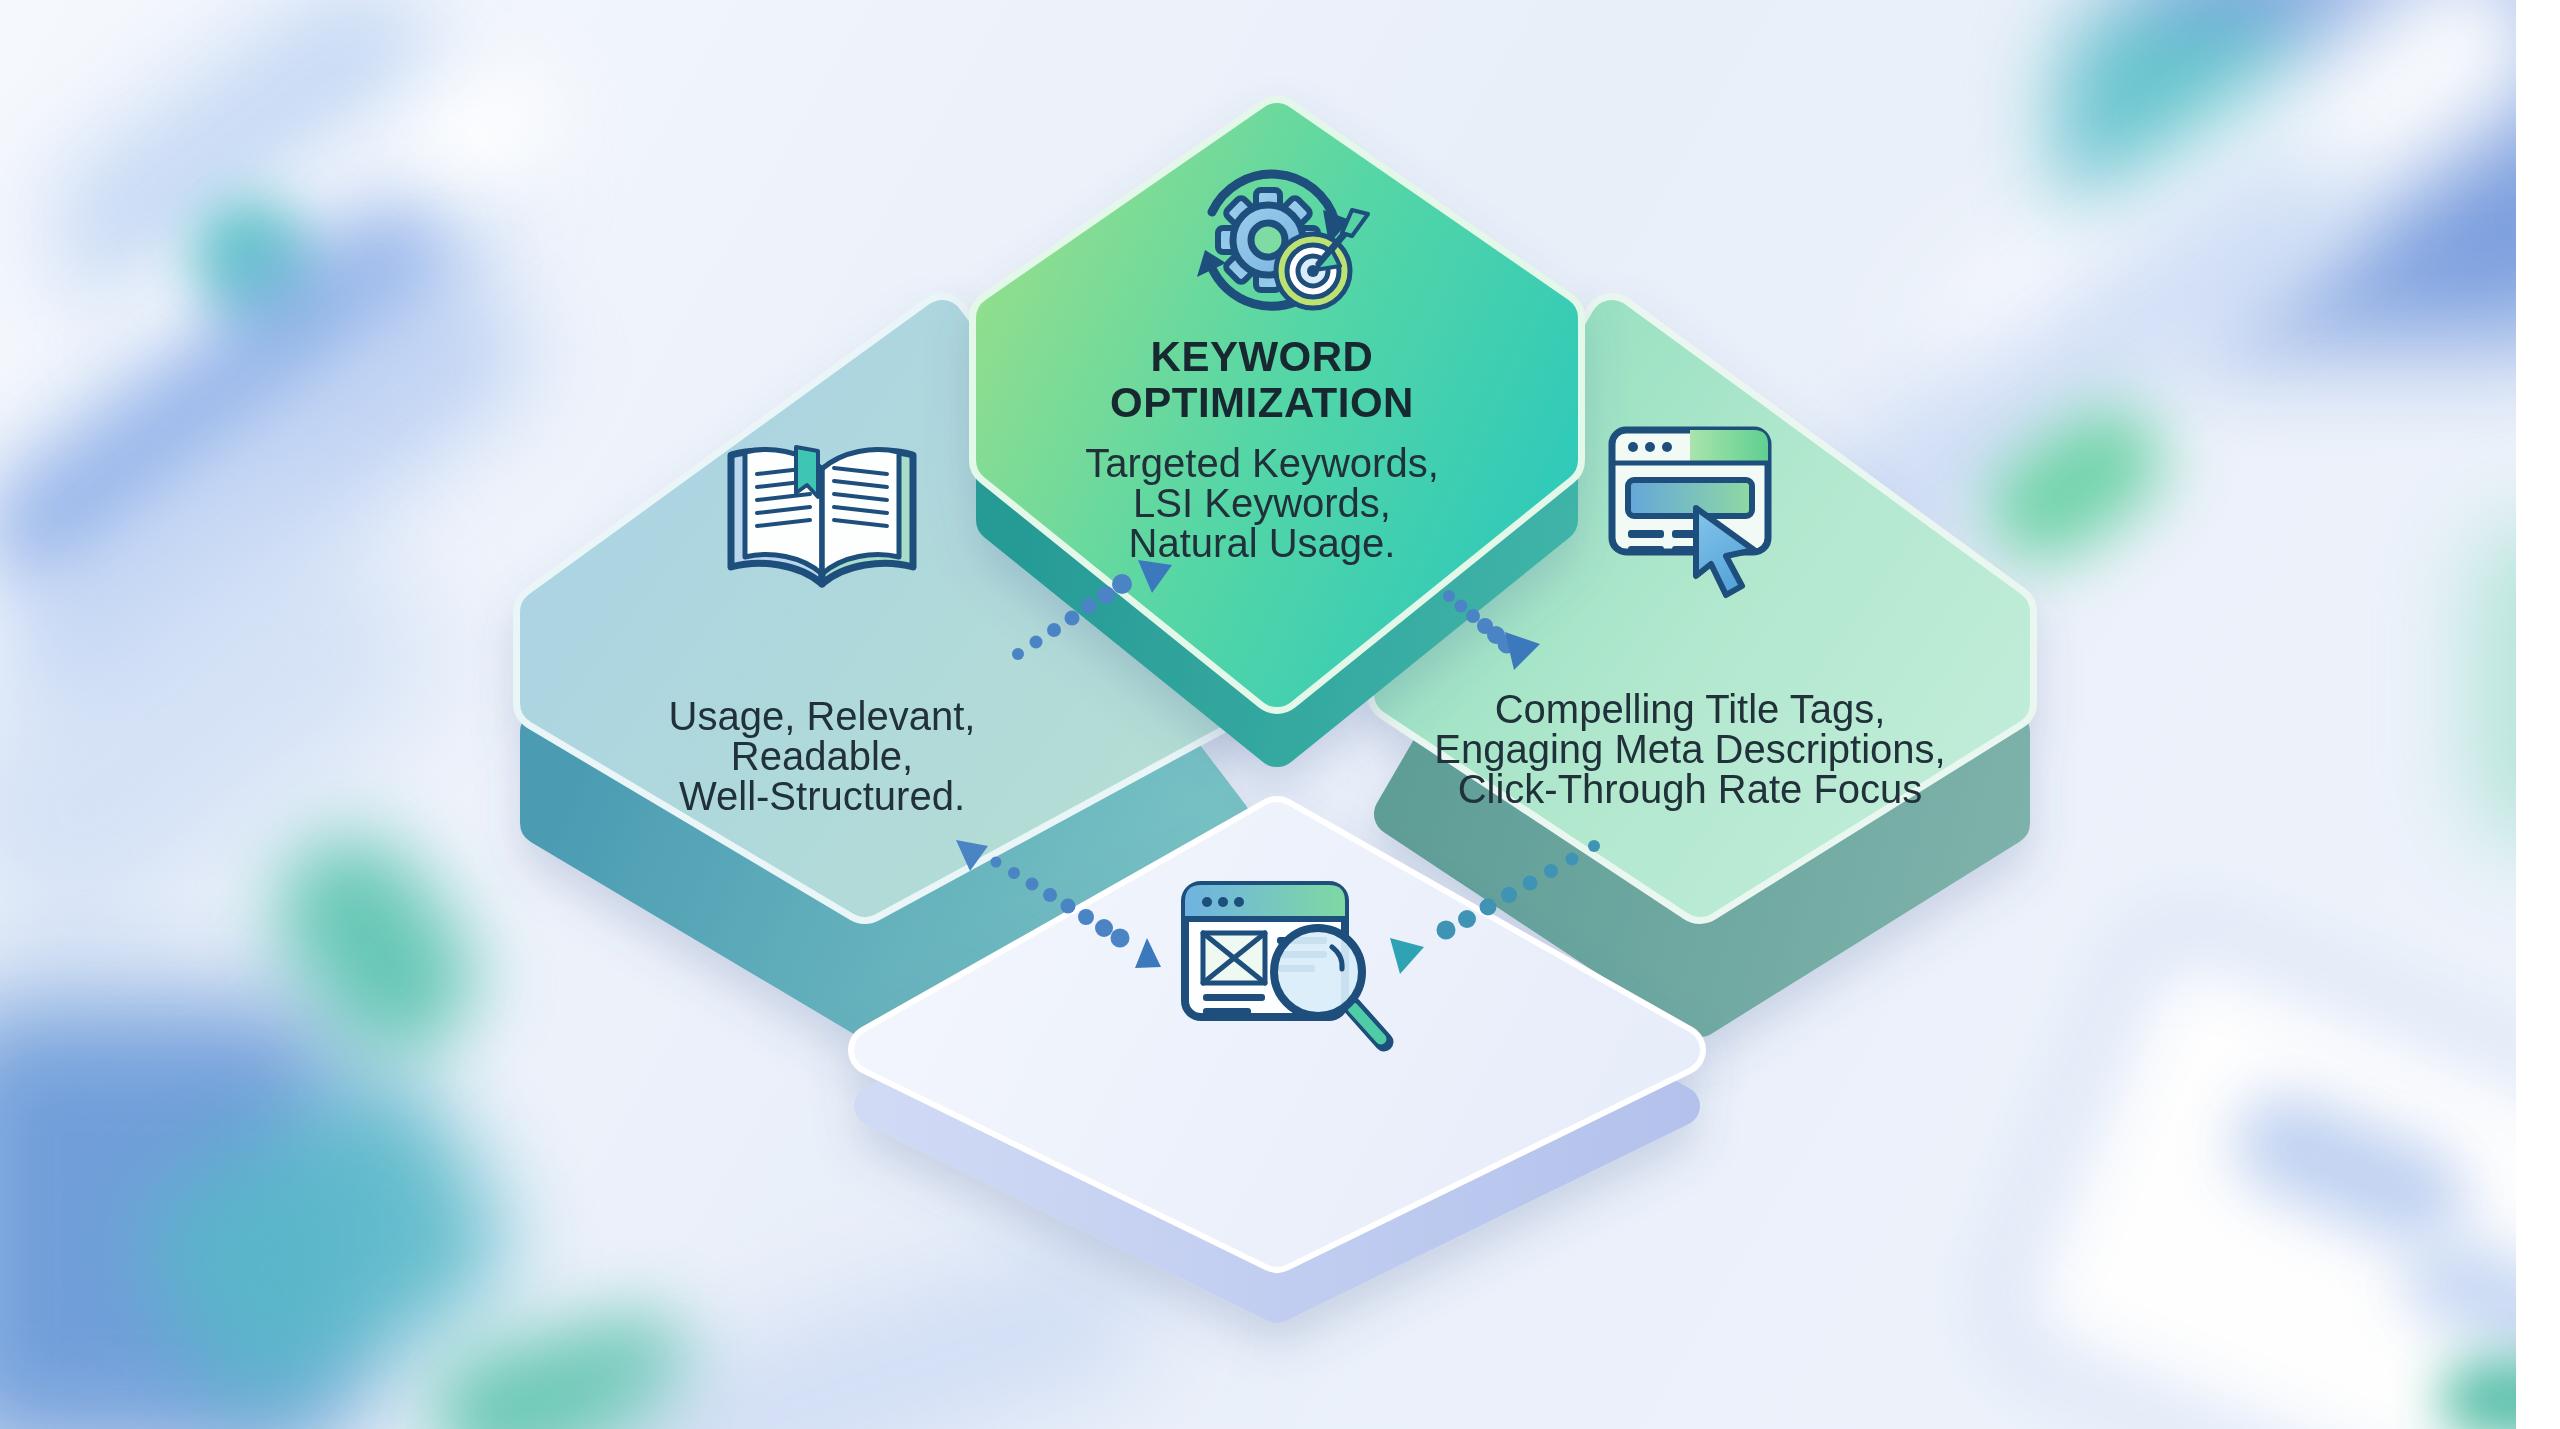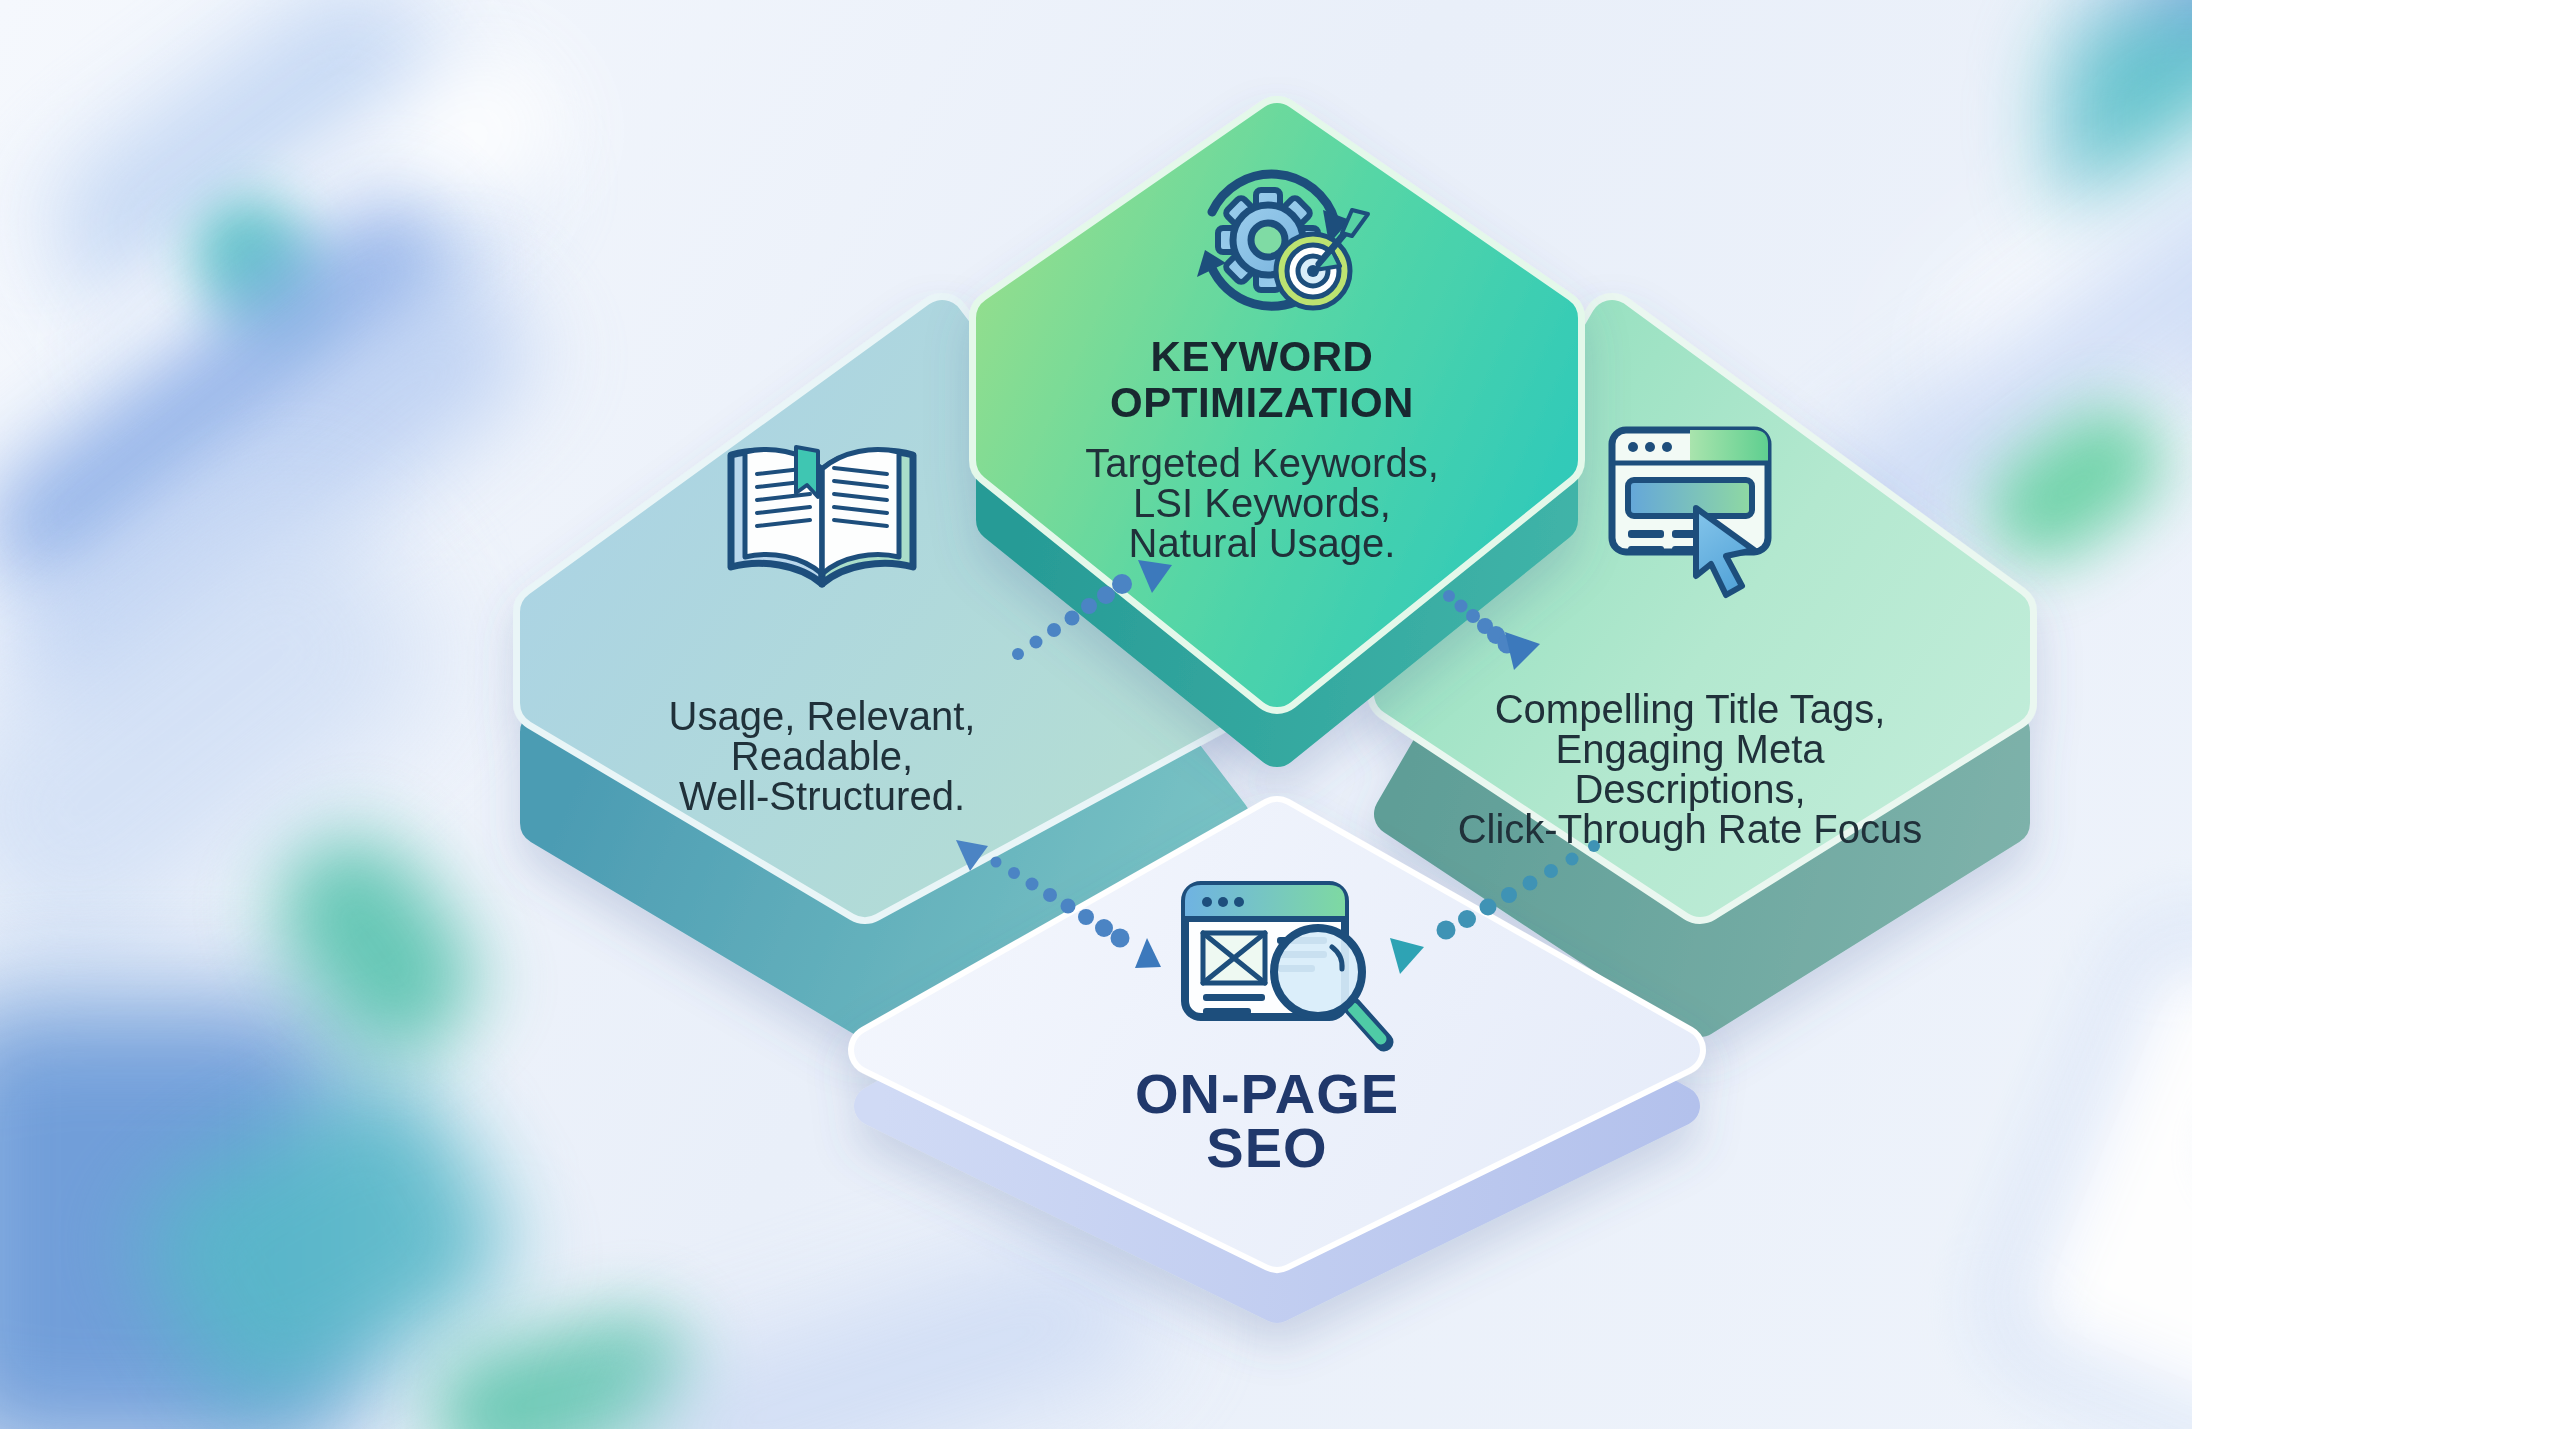--- a/index.html
+++ b/index.html
@@ -1,17 +1,17 @@
 <!DOCTYPE html>
 <html><head>
 <meta charset="utf-8">
 <style>
   html,body{margin:0;padding:0;}
   body{font-family:"Liberation Sans","DejaVu Sans",sans-serif;}
-  .stage{position:relative;width:2192px;height:1429px;overflow:hidden;
+  .stage{position:relative;width:2516px;height:1429px;overflow:hidden;
     background:linear-gradient(120deg,#f5f8fd 0%,#e9eff9 48%,#eef3fb 100%);}
   .blob{position:absolute;border-radius:70px;}
   .b1 {left:70px;top:50px;width:430px;height:300px;background:#c3d7f4;filter:blur(45px);transform:rotate(-36deg);opacity:.9;}
   .b2 {left:205px;top:195px;width:115px;height:155px;background:#55c0c4;filter:blur(26px);transform:rotate(-36deg);opacity:.9;}
   .b3 {left:-60px;top:330px;width:560px;height:130px;background:#8fb0e8;filter:blur(40px);transform:rotate(-38deg);opacity:.9;}
   .b4 {left:-40px;top:430px;width:620px;height:140px;background:#b7cdf2;filter:blur(45px);transform:rotate(-38deg);opacity:.8;}
   .b5 {left:-70px;top:1000px;width:420px;height:460px;background:#6b9ad8;filter:blur(55px);opacity:.95;}
   .b6 {left:160px;top:1120px;width:330px;height:250px;background:#57b8c8;filter:blur(45px);transform:rotate(-30deg);opacity:.9;}
   .b7 {left:430px;top:1330px;width:270px;height:130px;background:#63c6b0;filter:blur(34px);transform:rotate(-15deg);opacity:.9;}
   .b8 {left:300px;top:830px;width:150px;height:230px;background:#4fc0aa;filter:blur(38px);transform:rotate(-35deg);opacity:.85;}
@@ -293,15 +293,13 @@
 OPTIMIZATION</div>
   <div class="txt hex-desc  t-kw-desc">Targeted Keywords,
 LSI Keywords,
 Natural Usage.</div>
   <div class="txt hex-desc  t-art-desc">Usage, Relevant,
 Readable,
 Well-Structured.</div>
   <div class="txt hex-desc  t-meta-desc">Compelling Title Tags,
 Engaging Meta Descriptions,
 Click-Through Rate Focus</div>
-  <div class="txt center-title t-center-title">ON-PAGE
-SEO</div>
 </div>
 
 </body></html>

